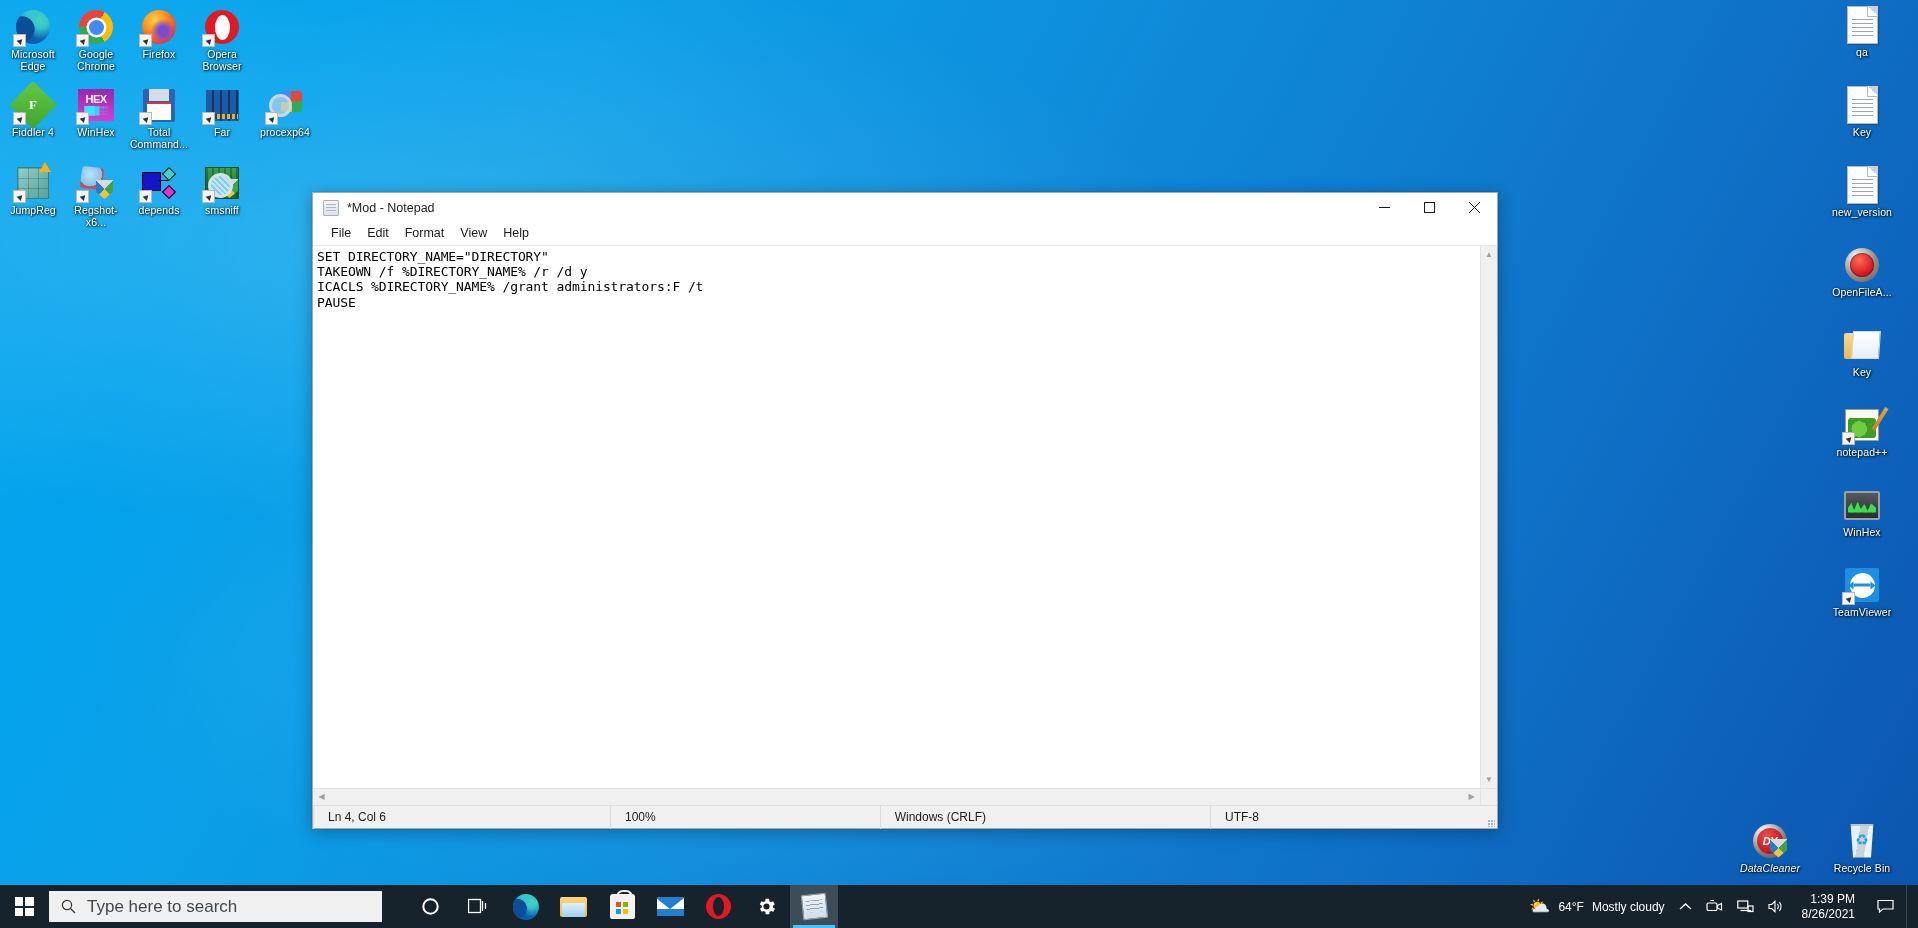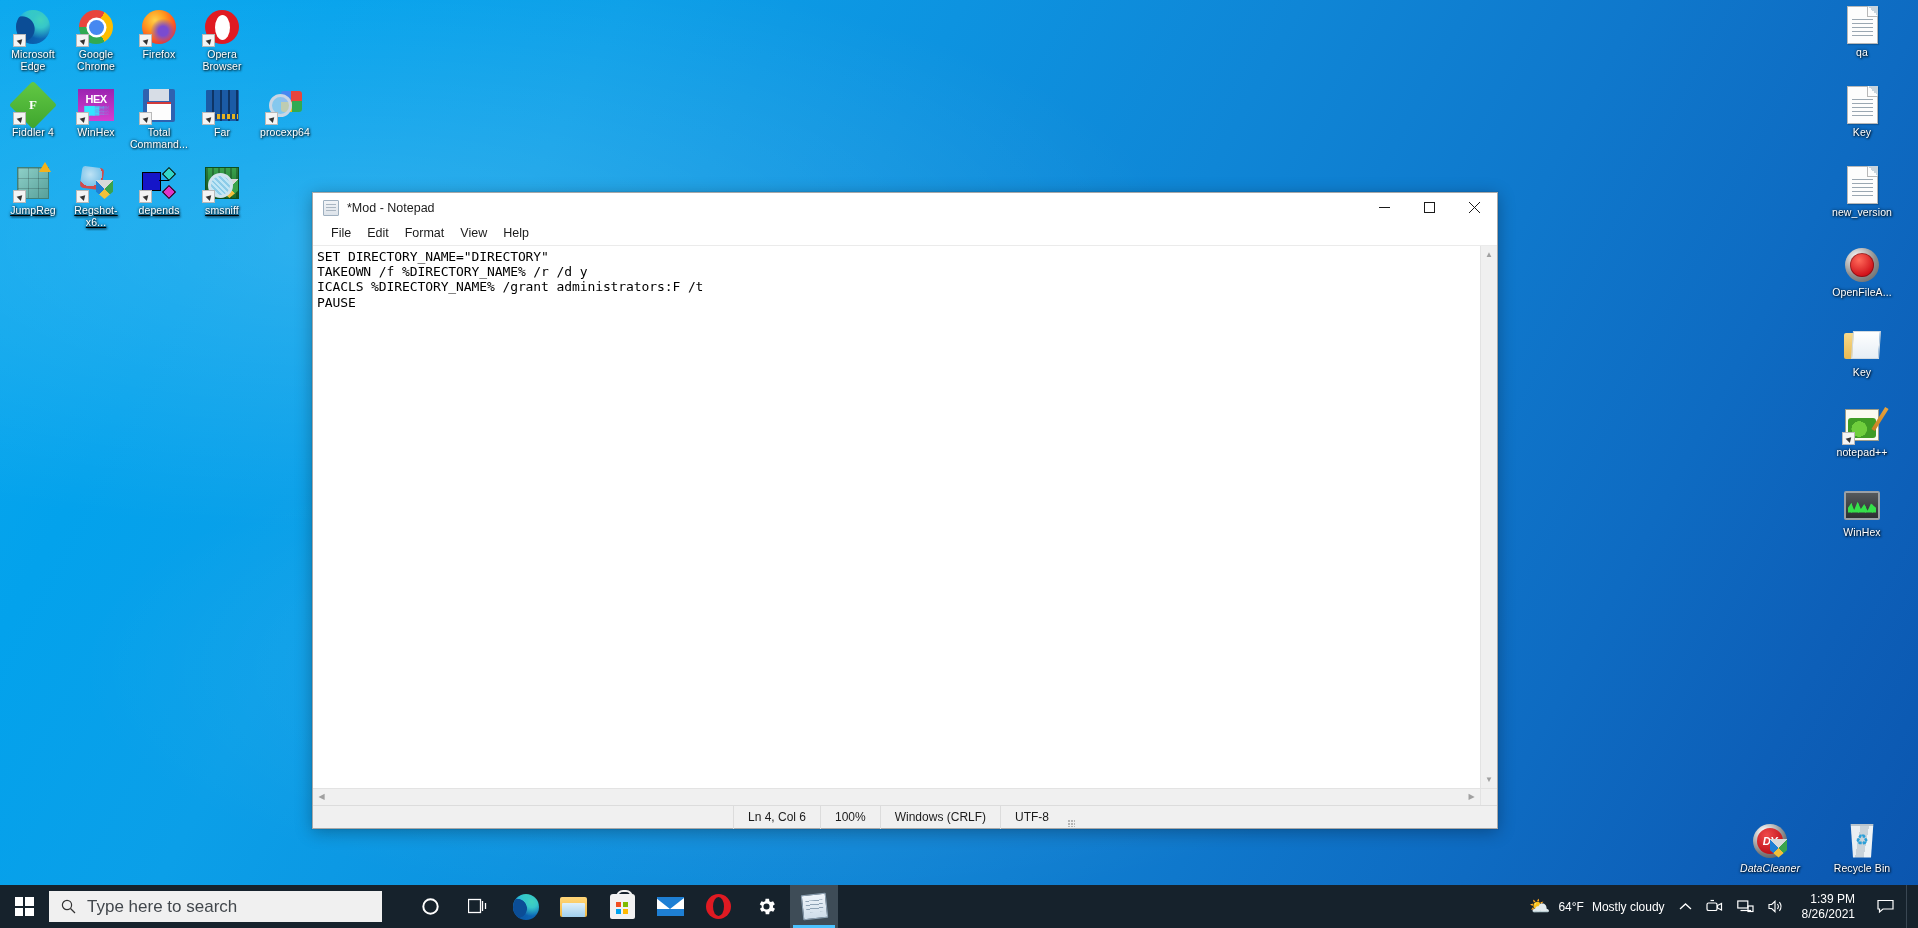--- a/index.html
+++ b/index.html
@@ -477,21 +477,21 @@
     border-top: 1px solid #e3e3e3;
     border-left: 1px solid #e3e3e3;
   }
 
   .statusbar {
     height: 23px;
     flex: 0 0 23px;
     background: #f0f0f0;
     border-top: 1px solid #dcdcdc;
     display: flex; align-items: center;
-    justify-content: center;
+    justify-content: space-between;
     font-size: 12px; color: #1b1b1b;
     position: relative;
   }
   .sb-cell {
     padding: 0 14px;
     height: 23px;
     display: flex; align-items: center;
     border-left: 1px solid #dcdcdc;
   }
   .sb-cell.first { border-left: 1px solid #dcdcdc; }
@@ -687,21 +687,21 @@
 
   <div class="dicon">
     <span class="glyph">
       <span class="ic-procexp"></span>
         <span class="shortcut"></span>
     </span>
     <span class="lbl">procexp64</span>
   </div>
 </div>
 
-<div class="icon-grid-left" style="top:160px; grid-template-columns: repeat(4, 62px); text-decoration: underline;">
+<div class="icon-grid-left" style="top:160px; grid-template-columns: repeat(4, 62px);">
 
   <div class="dicon">
     <span class="glyph">
       <span class="ic-jumpreg"></span>
         <span class="shortcut"></span>
     </span>
     <span class="lbl">JumpReg</span>
   </div>
 
   <div class="dicon">
@@ -782,20 +782,29 @@
     <span class="lbl">notepad++</span>
   </div>
 
   <div class="dicon">
     <span class="glyph">
         <span class="ic-badapp"></span>
       </span>
     <span class="lbl">WinHex</span>
   </div>
 
+  <div class="dicon">
+    <span class="glyph">
+      <span class="ic-teamviewer">
+          <span class="tv-arrow"></span>
+        </span>
+        <span class="shortcut"></span>
+    </span>
+    <span class="lbl">TeamViewer</span>
+  </div>
 </div>
 
 <div style="position:absolute; right:100px; bottom:54px; width:96px;font-style:italic;">
   <div class="dicon" style="width:96px;">
     <span class="glyph">
       <span class="ic-datacleaner">
           <span class="ic-shield"></span>
         </span>
     </span>
     <span class="lbl" style="width:94px;">DataCleaner</span>

